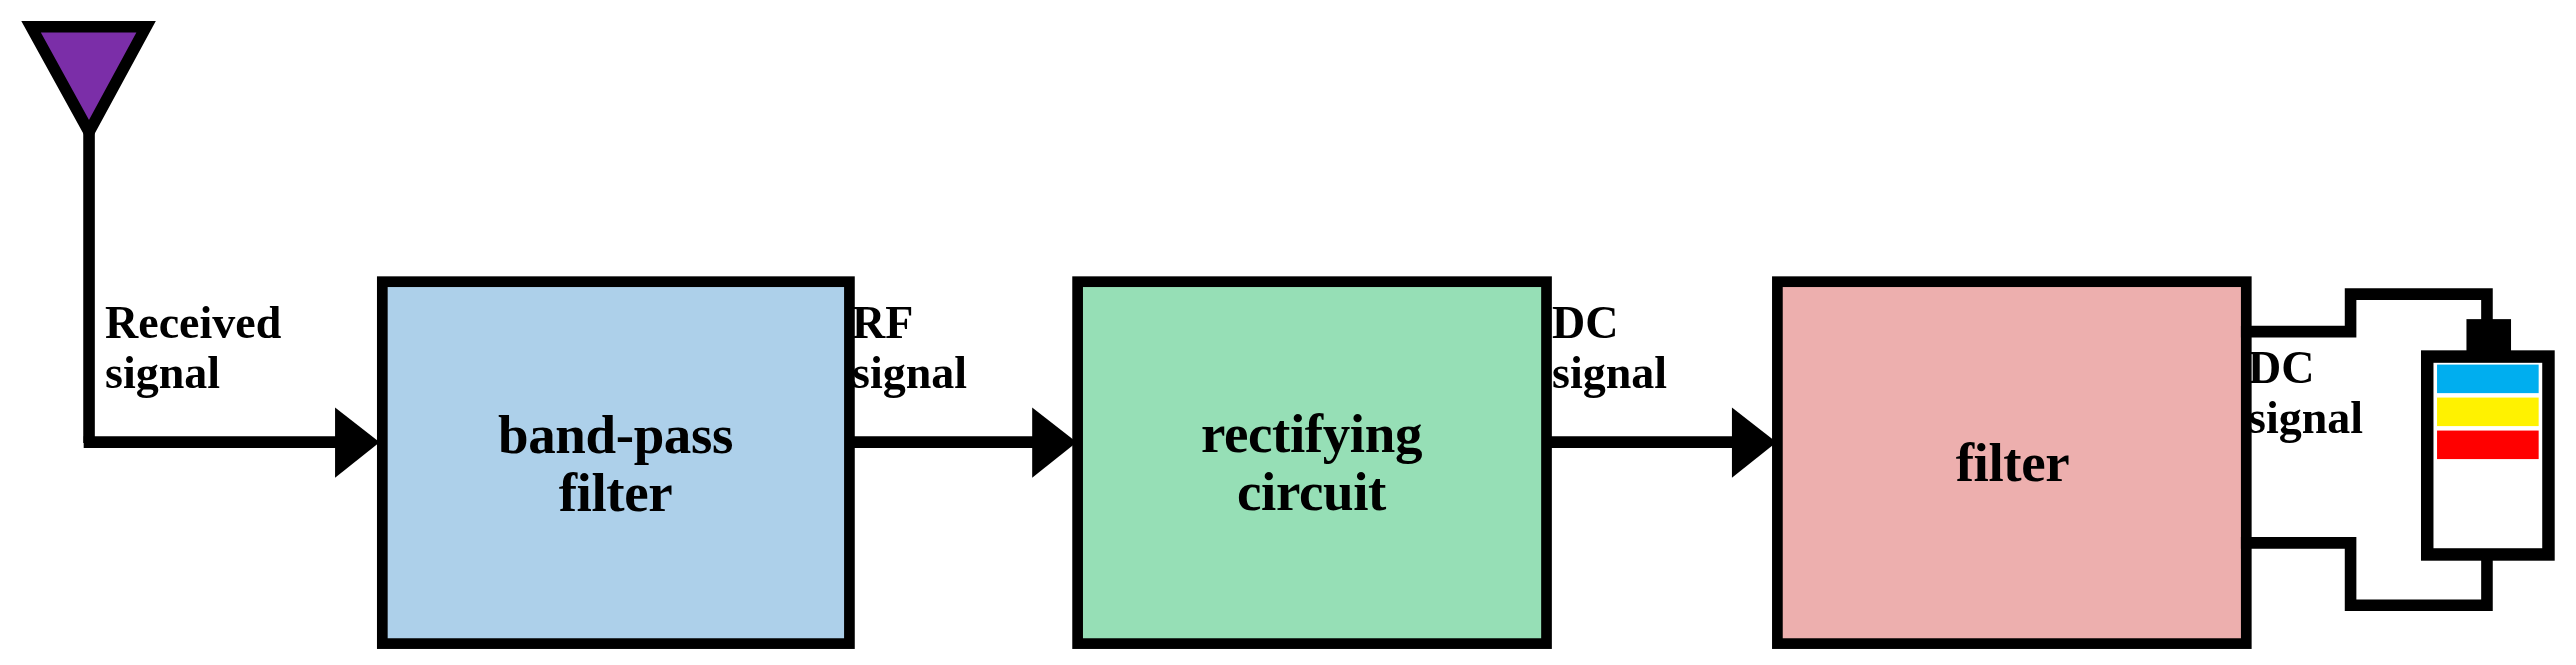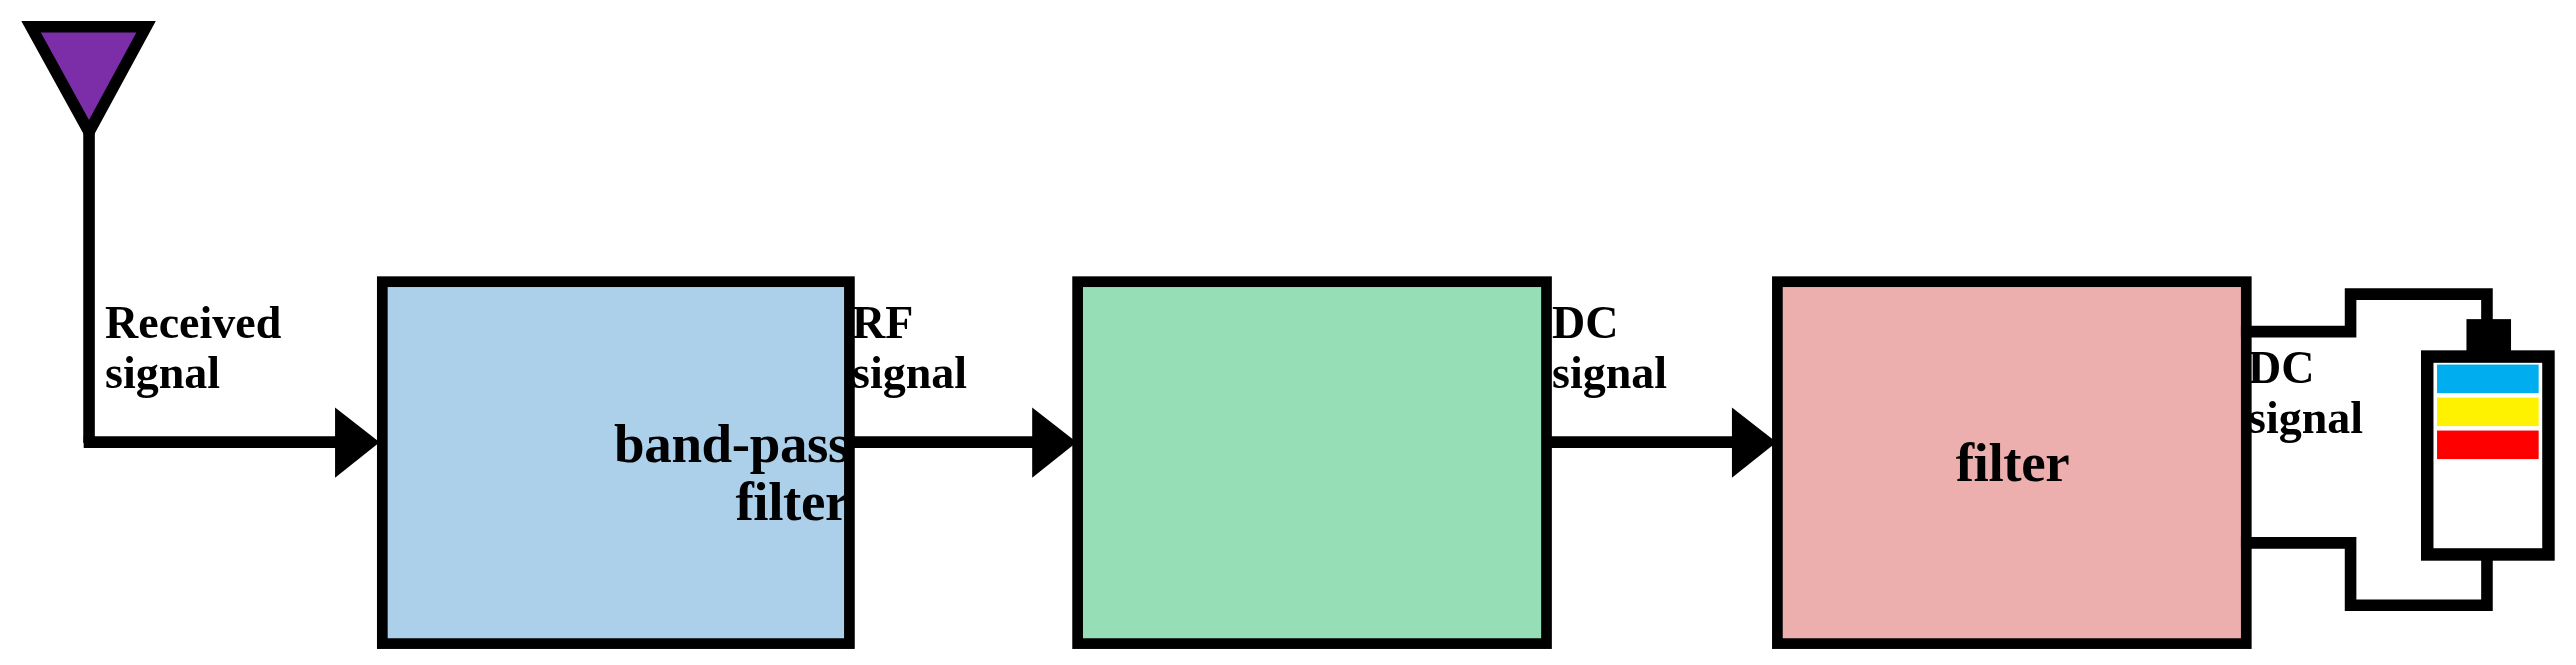--- a/index.html
+++ b/index.html
@@ -71,25 +71,29 @@
 
       <rect x="2733" y="446" width="114" height="32" fill="#FFF200"></rect>
 
       <rect x="2733" y="483" width="114" height="32" fill="#FF0000"></rect>
 
       <rect x="2733" y="520" width="114" height="93" fill="#FFFFFF"></rect>
     </g>
 
   </svg>
 
-  <div class="blk-label" style="left:382px;top:292px;width:467px;height:362px;align-items:flex-end;">
+  <div class="blk-label" style="left:382px;top:283px;width:467px;height:362px;">
     <span class="ln">band-pass</span>
     <span class="ln">filter</span>
   </div>
 
+  <div class="blk-label" style="left:1077px;top:282px;width:469px;height:362px;">
+    <span class="ln">rectifying</span>
+    <span class="ln">circuit</span>
+  </div>
 
   <div class="blk-label" style="left:1778px;top:282px;width:469px;height:362px;">
     <span class="ln">filter</span>
   </div>
 
   <div class="edge-label" style="left:105px;top:285px;width:268px;height:125px;">
     <span class="ln">Received</span>
     <span class="ln">signal</span>
   </div>
 

